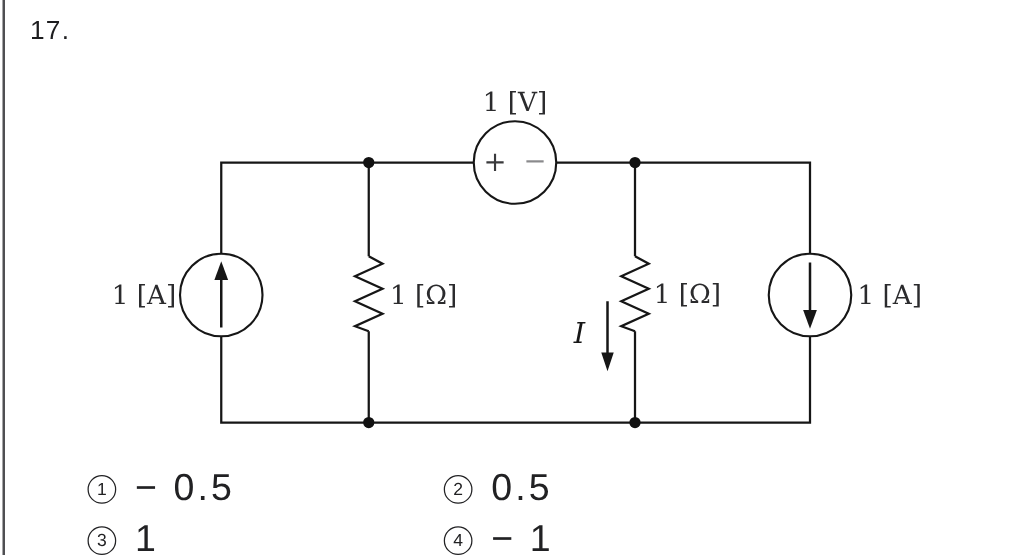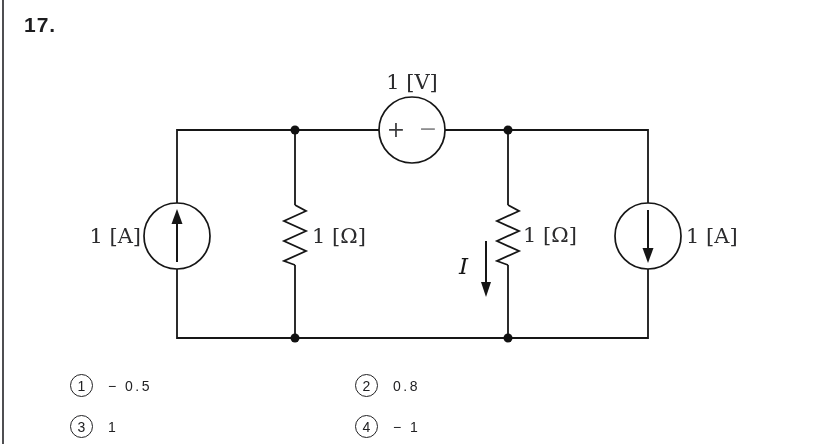--- a/index.html
+++ b/index.html
@@ -5,21 +5,21 @@
   html,body { margin:0; padding:0; background:#fff; }
   .page {
     position:relative; width:826px; height:444px; background:#ffffff;
     font-family:"Liberation Sans", sans-serif; overflow:hidden;
   }
   .left-border {
     position:absolute; left:2px; top:0; width:2px; height:444px; background:#4f4f52;
   }
   .question {
     position:absolute; left:24px; top:13px; display:flex; gap:12px;
-    font-size:21px; color:#1d1d1f; letter-spacing:1px; white-space:nowrap;font-weight:bold;
+    font-size:21px; color:#1d1d1f; letter-spacing:1px; white-space:nowrap;
   }
   svg.circuit { position:absolute; left:0; top:0; }
   .wire { stroke:#161616; stroke-width:1.8; fill:none; }
   .comp-circle { stroke:#161616; stroke-width:1.7; fill:#ffffff; }
   .zigzag { stroke:#161616; stroke-width:1.8; fill:none; stroke-linejoin:miter; }
   .dot { fill:#111111; }
   .arrow-line { stroke:#161616; stroke-width:2; fill:none; }
   .arrow-head { fill:#161616; stroke:none; }
   .clabel {
     font-family:"DejaVu Serif", serif; font-size:21px; fill:#2b2b2d;
@@ -31,21 +31,21 @@
     font-family:"DejaVu Serif", serif; font-style:italic; font-size:23px; fill:#161616;
   }
   .option {
     position:absolute; display:flex; align-items:center; gap:15px; color:#212123;
   }
   .opt-circle {
     width:23px; height:23px; box-sizing:border-box; border:1.4px solid #222224;
     border-radius:50%; display:flex; align-items:center; justify-content:center;
     font-size:14px; flex:0 0 auto;
   }
-  .opt-value { font-size:14px; letter-spacing:2.5px; white-space:nowrap;text-align:right; }
+  .opt-value { font-size:30px; letter-spacing:2.5px; white-space:nowrap;text-align:right; }
 </style>
 </head>
 <body>
 
 <div class="page">
 
   <div class="left-border"></div>
 
   <div class="question">
     <span>17.</span>
@@ -101,21 +101,21 @@
       <text class="ilabel" x="459" y="274">I</text>
     </g>
   </svg>
 
   <div class="option" style="left:70px; top:374px;">
     <span class="opt-circle">1</span>
     <span class="opt-value">− 0.5</span>
   </div>
   <div class="option" style="left:355px; top:374px;">
     <span class="opt-circle">2</span>
-    <span class="opt-value">0.8</span>
+    <span class="opt-value">0.5</span>
   </div>
   <div class="option" style="left:70px; top:415px;">
     <span class="opt-circle">3</span>
     <span class="opt-value">1</span>
   </div>
   <div class="option" style="left:355px; top:415px;">
     <span class="opt-circle">4</span>
     <span class="opt-value">− 1</span>
   </div>
 

